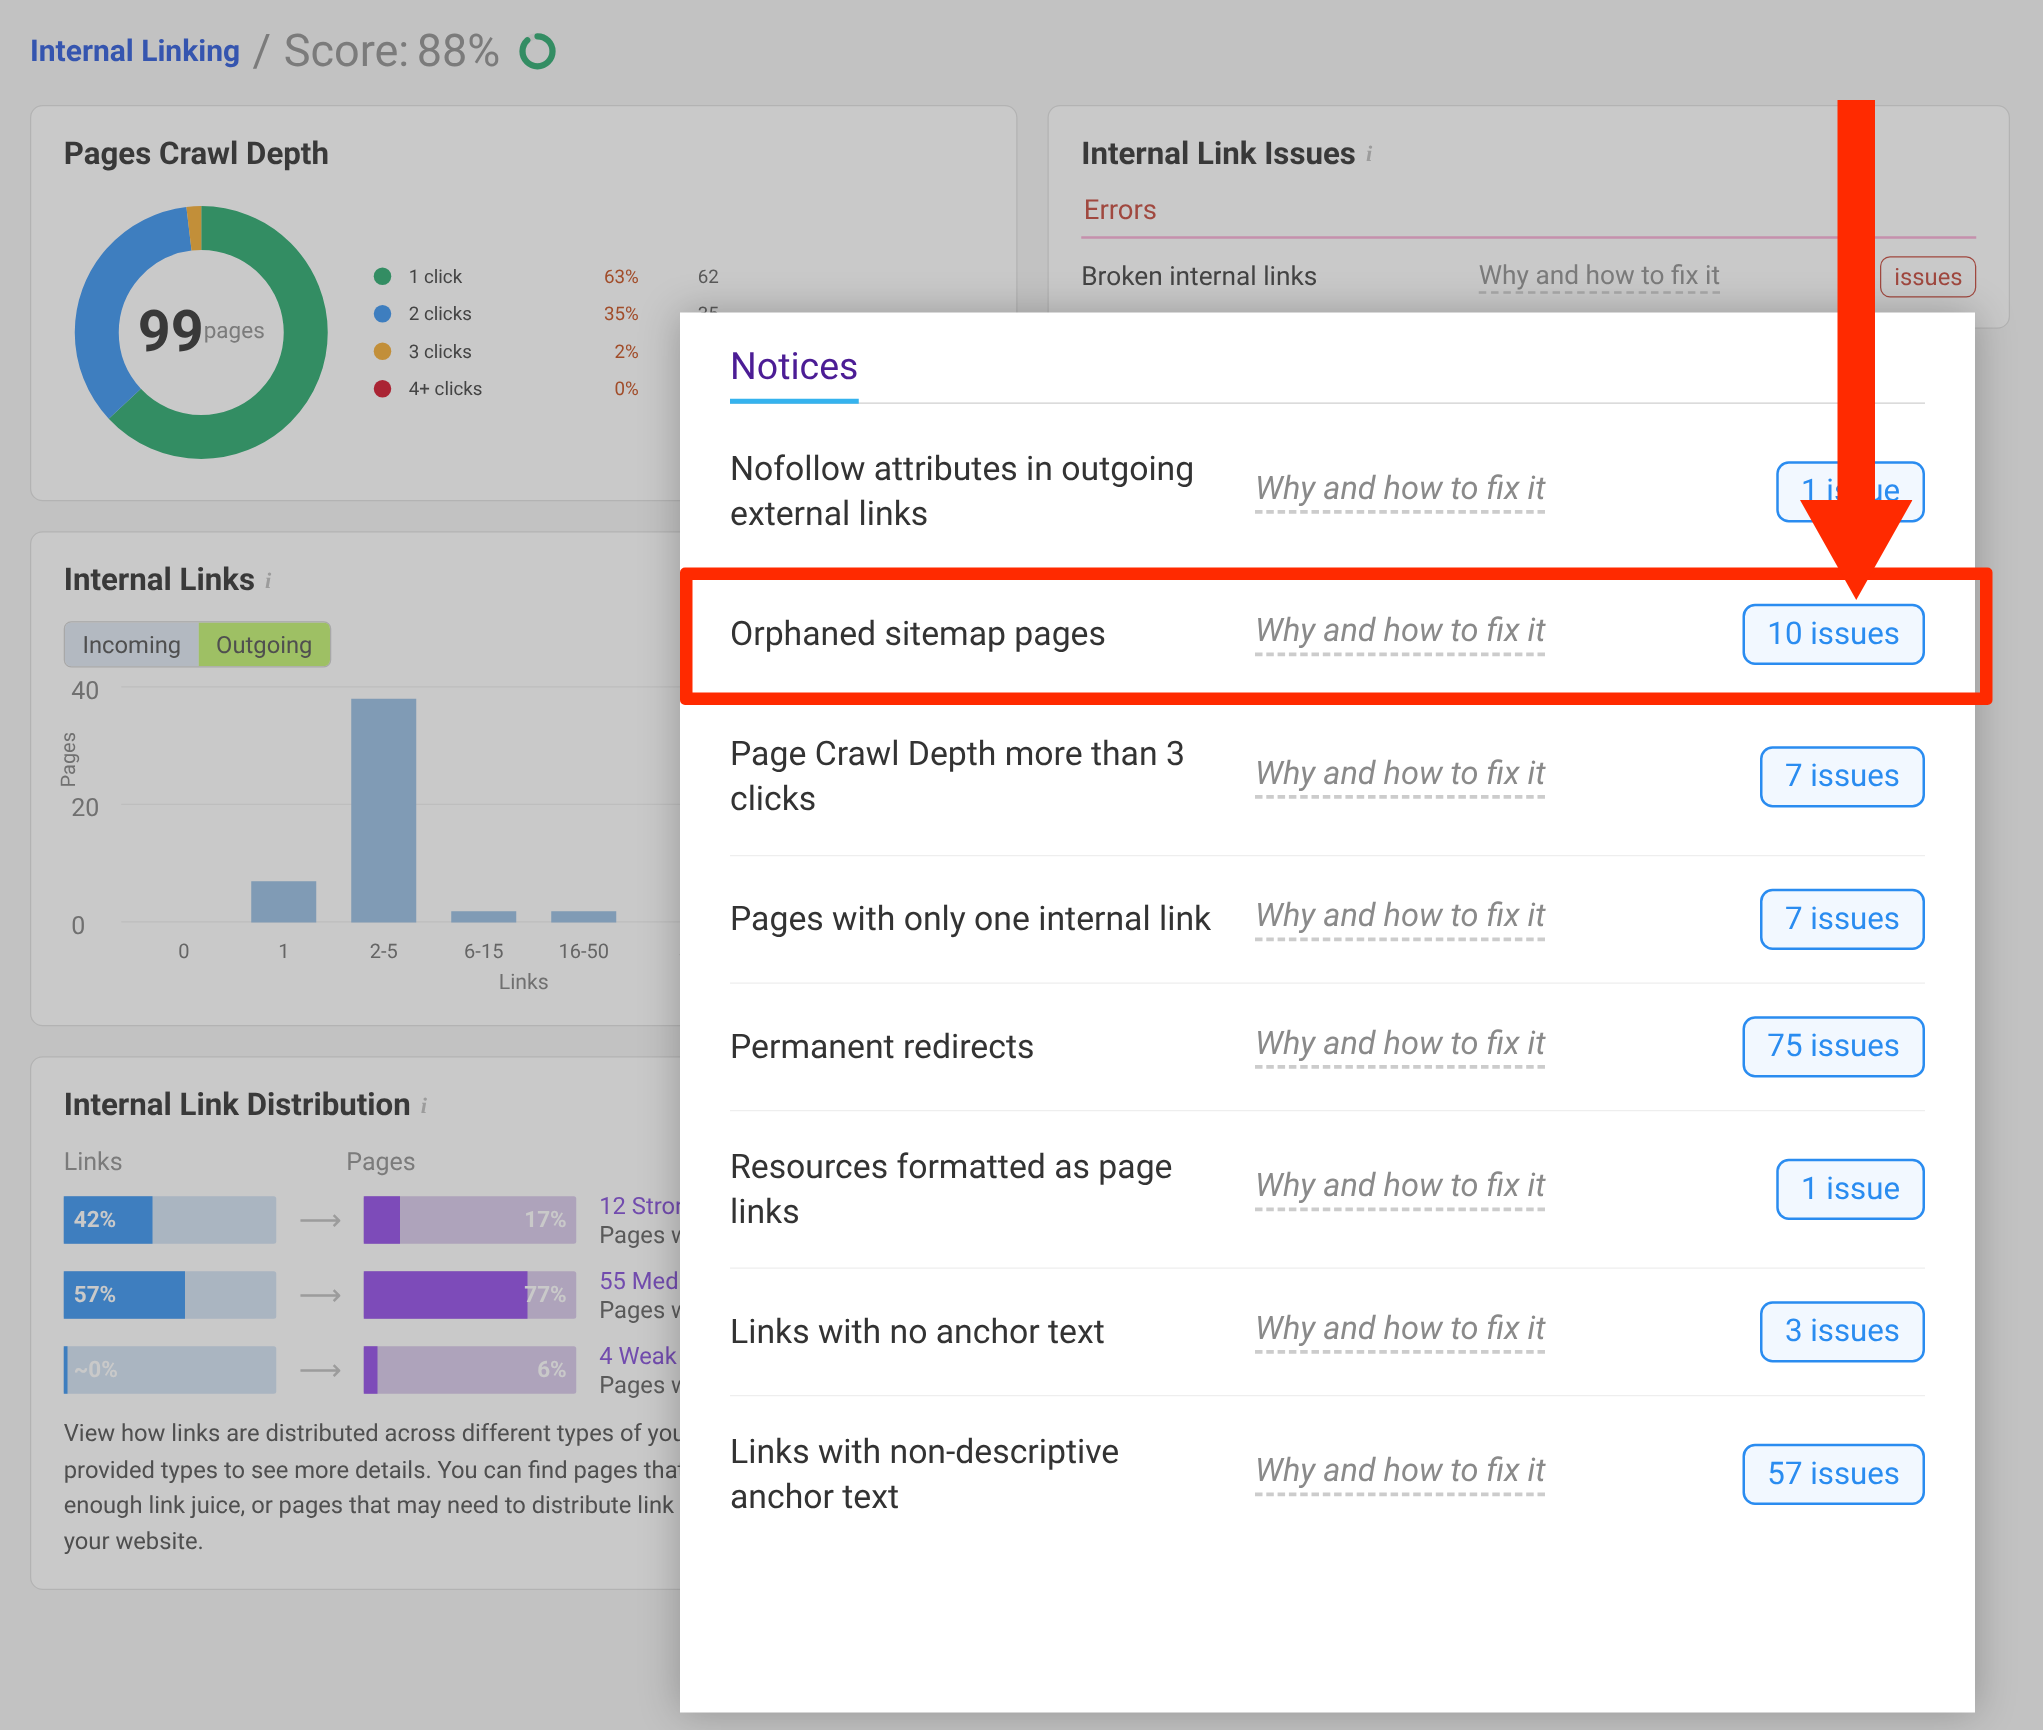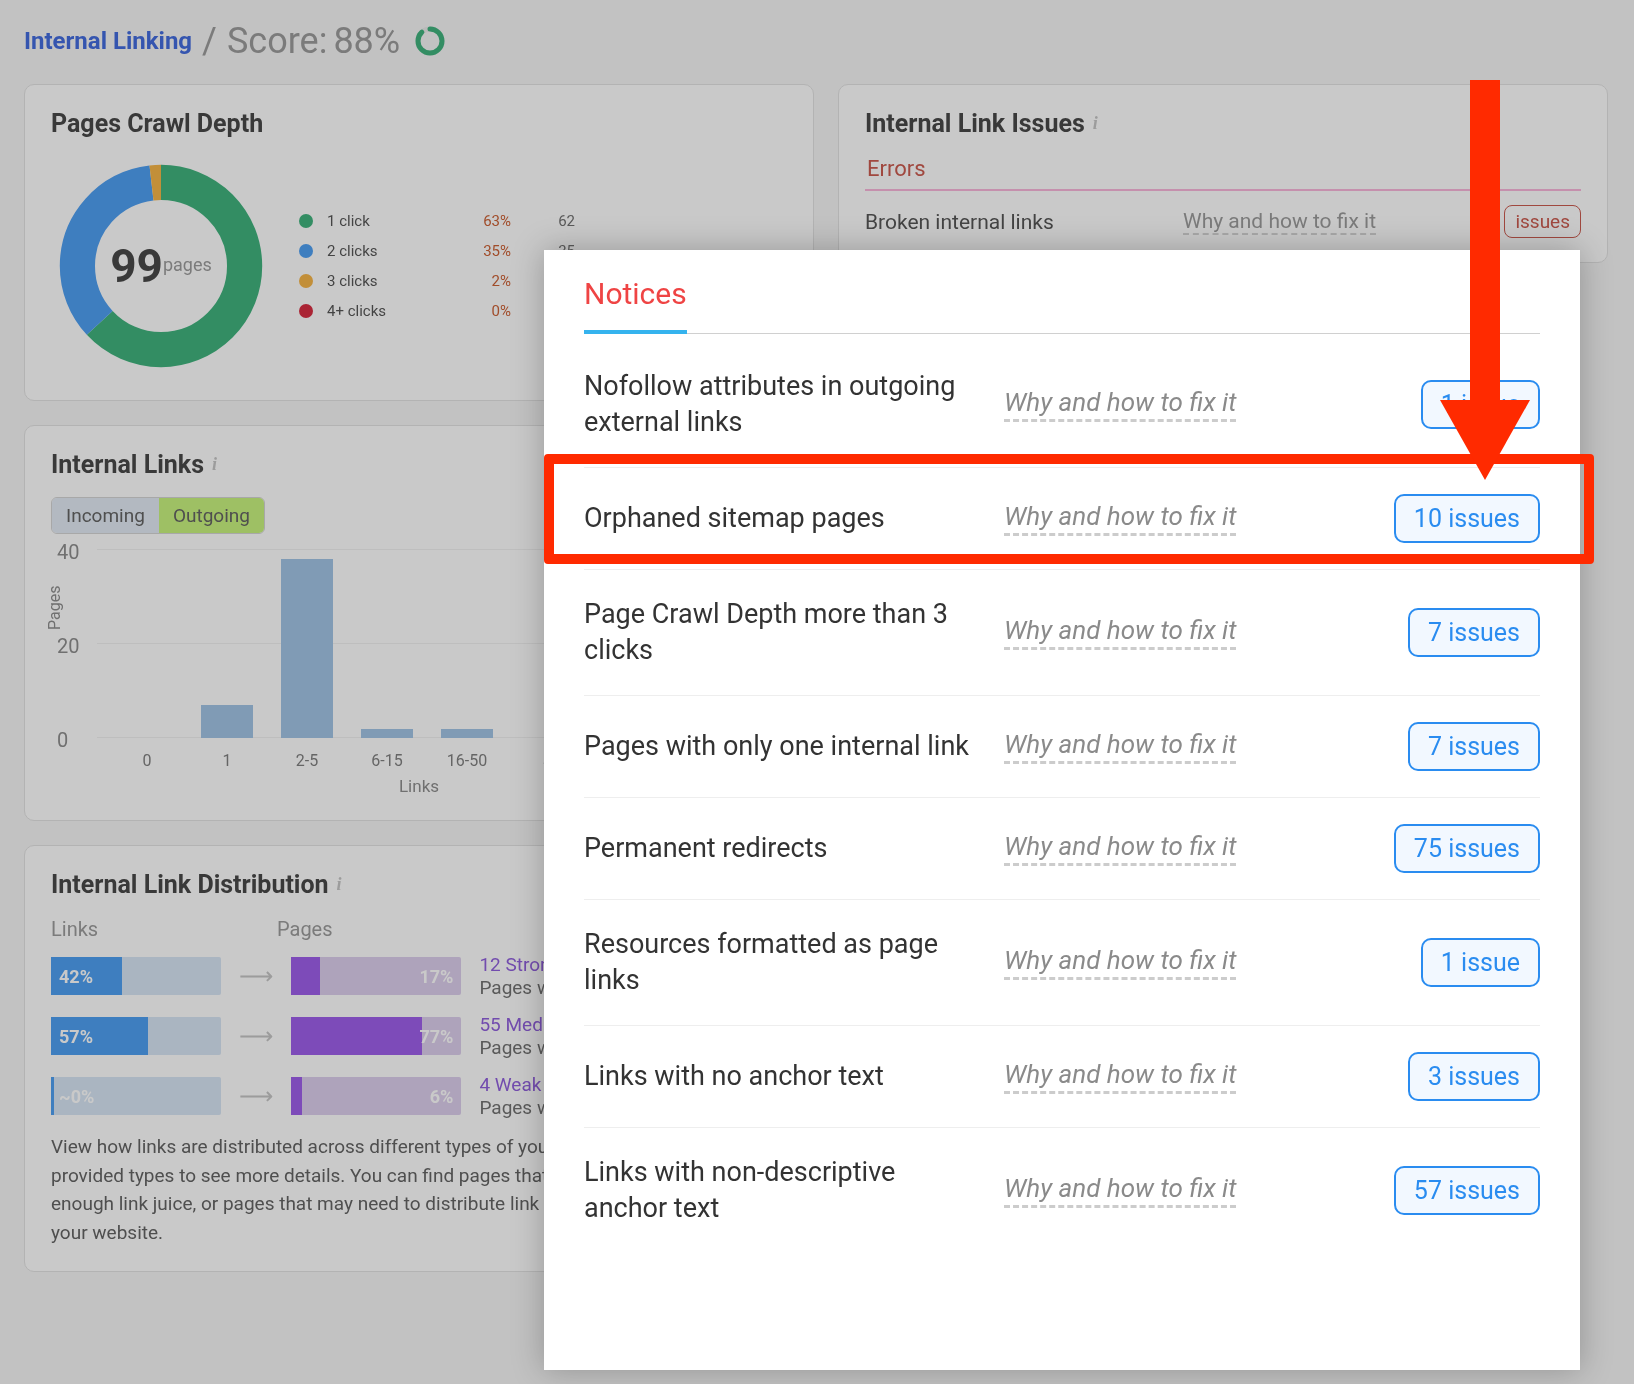--- a/index.html
+++ b/index.html
@@ -109,24 +109,24 @@
     top: 250px;
     width: 1036px;
     height: 1120px;
     background: #fff;
     z-index: 10;
     padding: 26px 40px 26px 40px;
     box-shadow: 0 0 30px rgba(0,0,0,0.25);
   }
   .popup-head {
     font-size: 30px;
-    color: #ef4444;
+    color: #4c1d95;
     border-bottom: 4px solid #35b3ee;
     display: inline-block;
-    padding-bottom: 19px;
+    padding-bottom: 8px;
     margin-bottom: 0;
   }
   .popup-head-line { border-bottom: 1px solid #d0d0d0; margin-top: -1px; margin-bottom: 8px; }
   .notice-row {
     display: flex;
     align-items: center;
     padding: 26px 0;
     border-bottom: 1px solid #eee;
     gap: 20px;
   }

